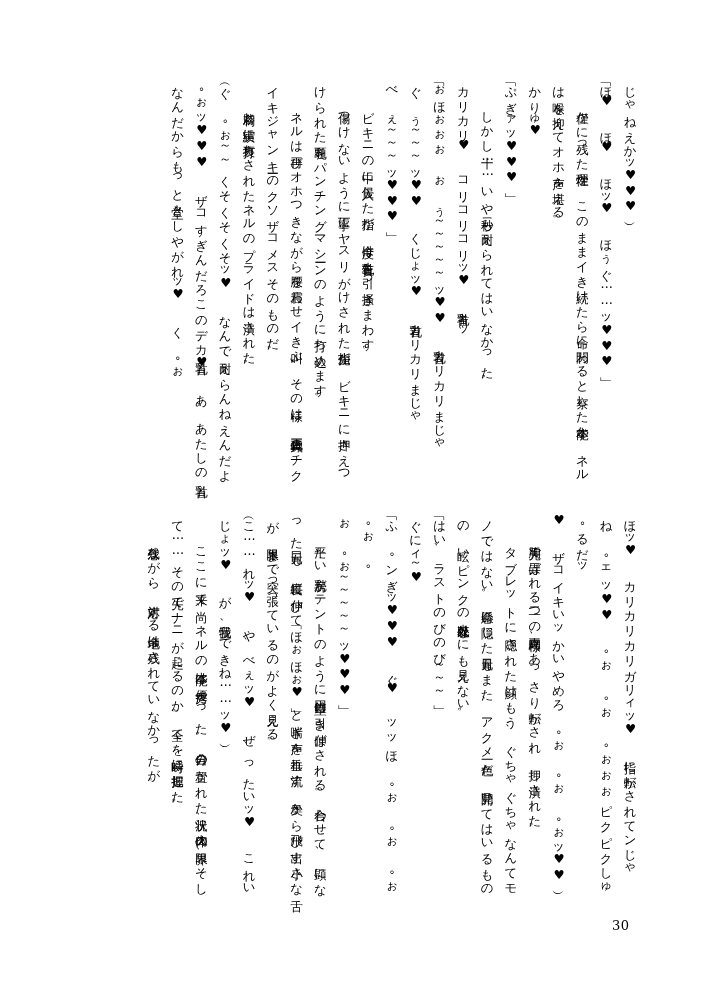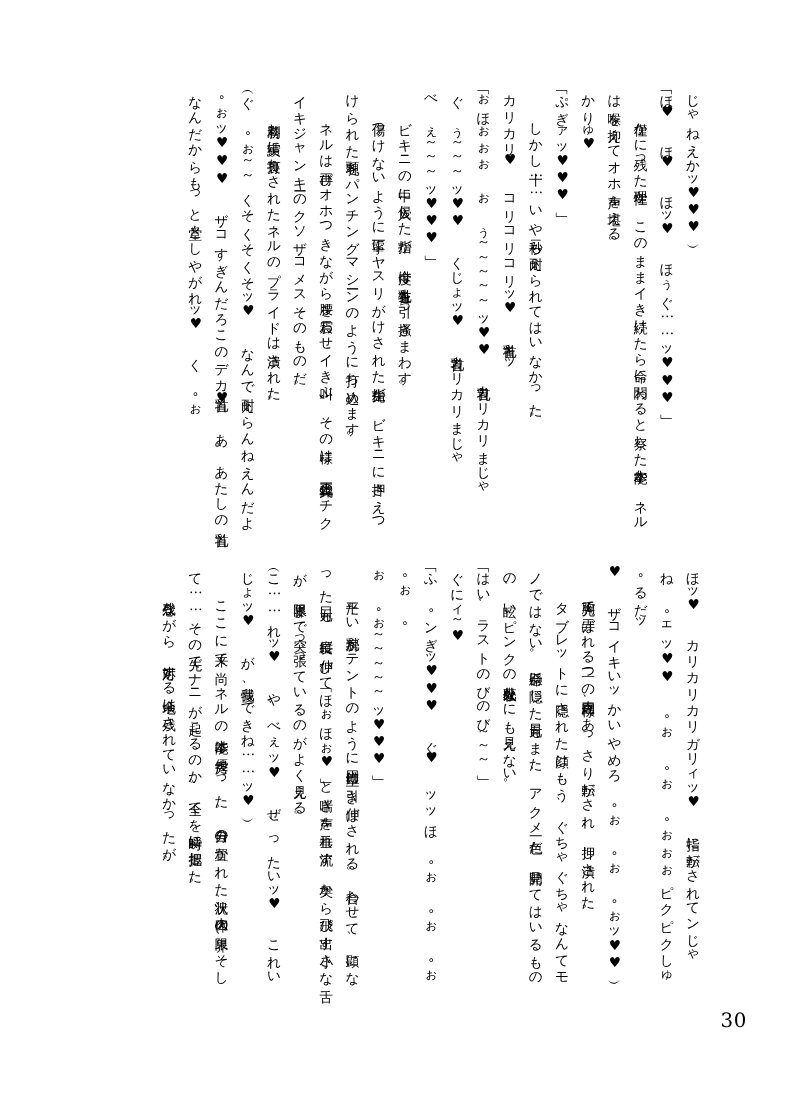--- a/index.html
+++ b/index.html
@@ -54,24 +54,23 @@
   }
   .para.noindent {
     text-indent: 0;
   }
 
   .page-number {
     position: absolute;
     left: 612px;
     top: 918px;
     font-family: "DejaVu Serif", "Liberation Serif", serif;
-    font-size: 18px;
+    font-size: 13px;
     color: #000000;
     letter-spacing: 0.5px;
-    margin-left: 43px;
   }
 </style>
 </head>
 <body>
 
 <div class="page">
 
   <div class="textblock" id="block-upper">
       <p class="para noindent">じゃねえかッ♥♥♥）</p>
       <p class="para noindent">「ほ♥ ほ♥ ほッ♥ ほぅぐ……ッ♥♥♥」</p>

